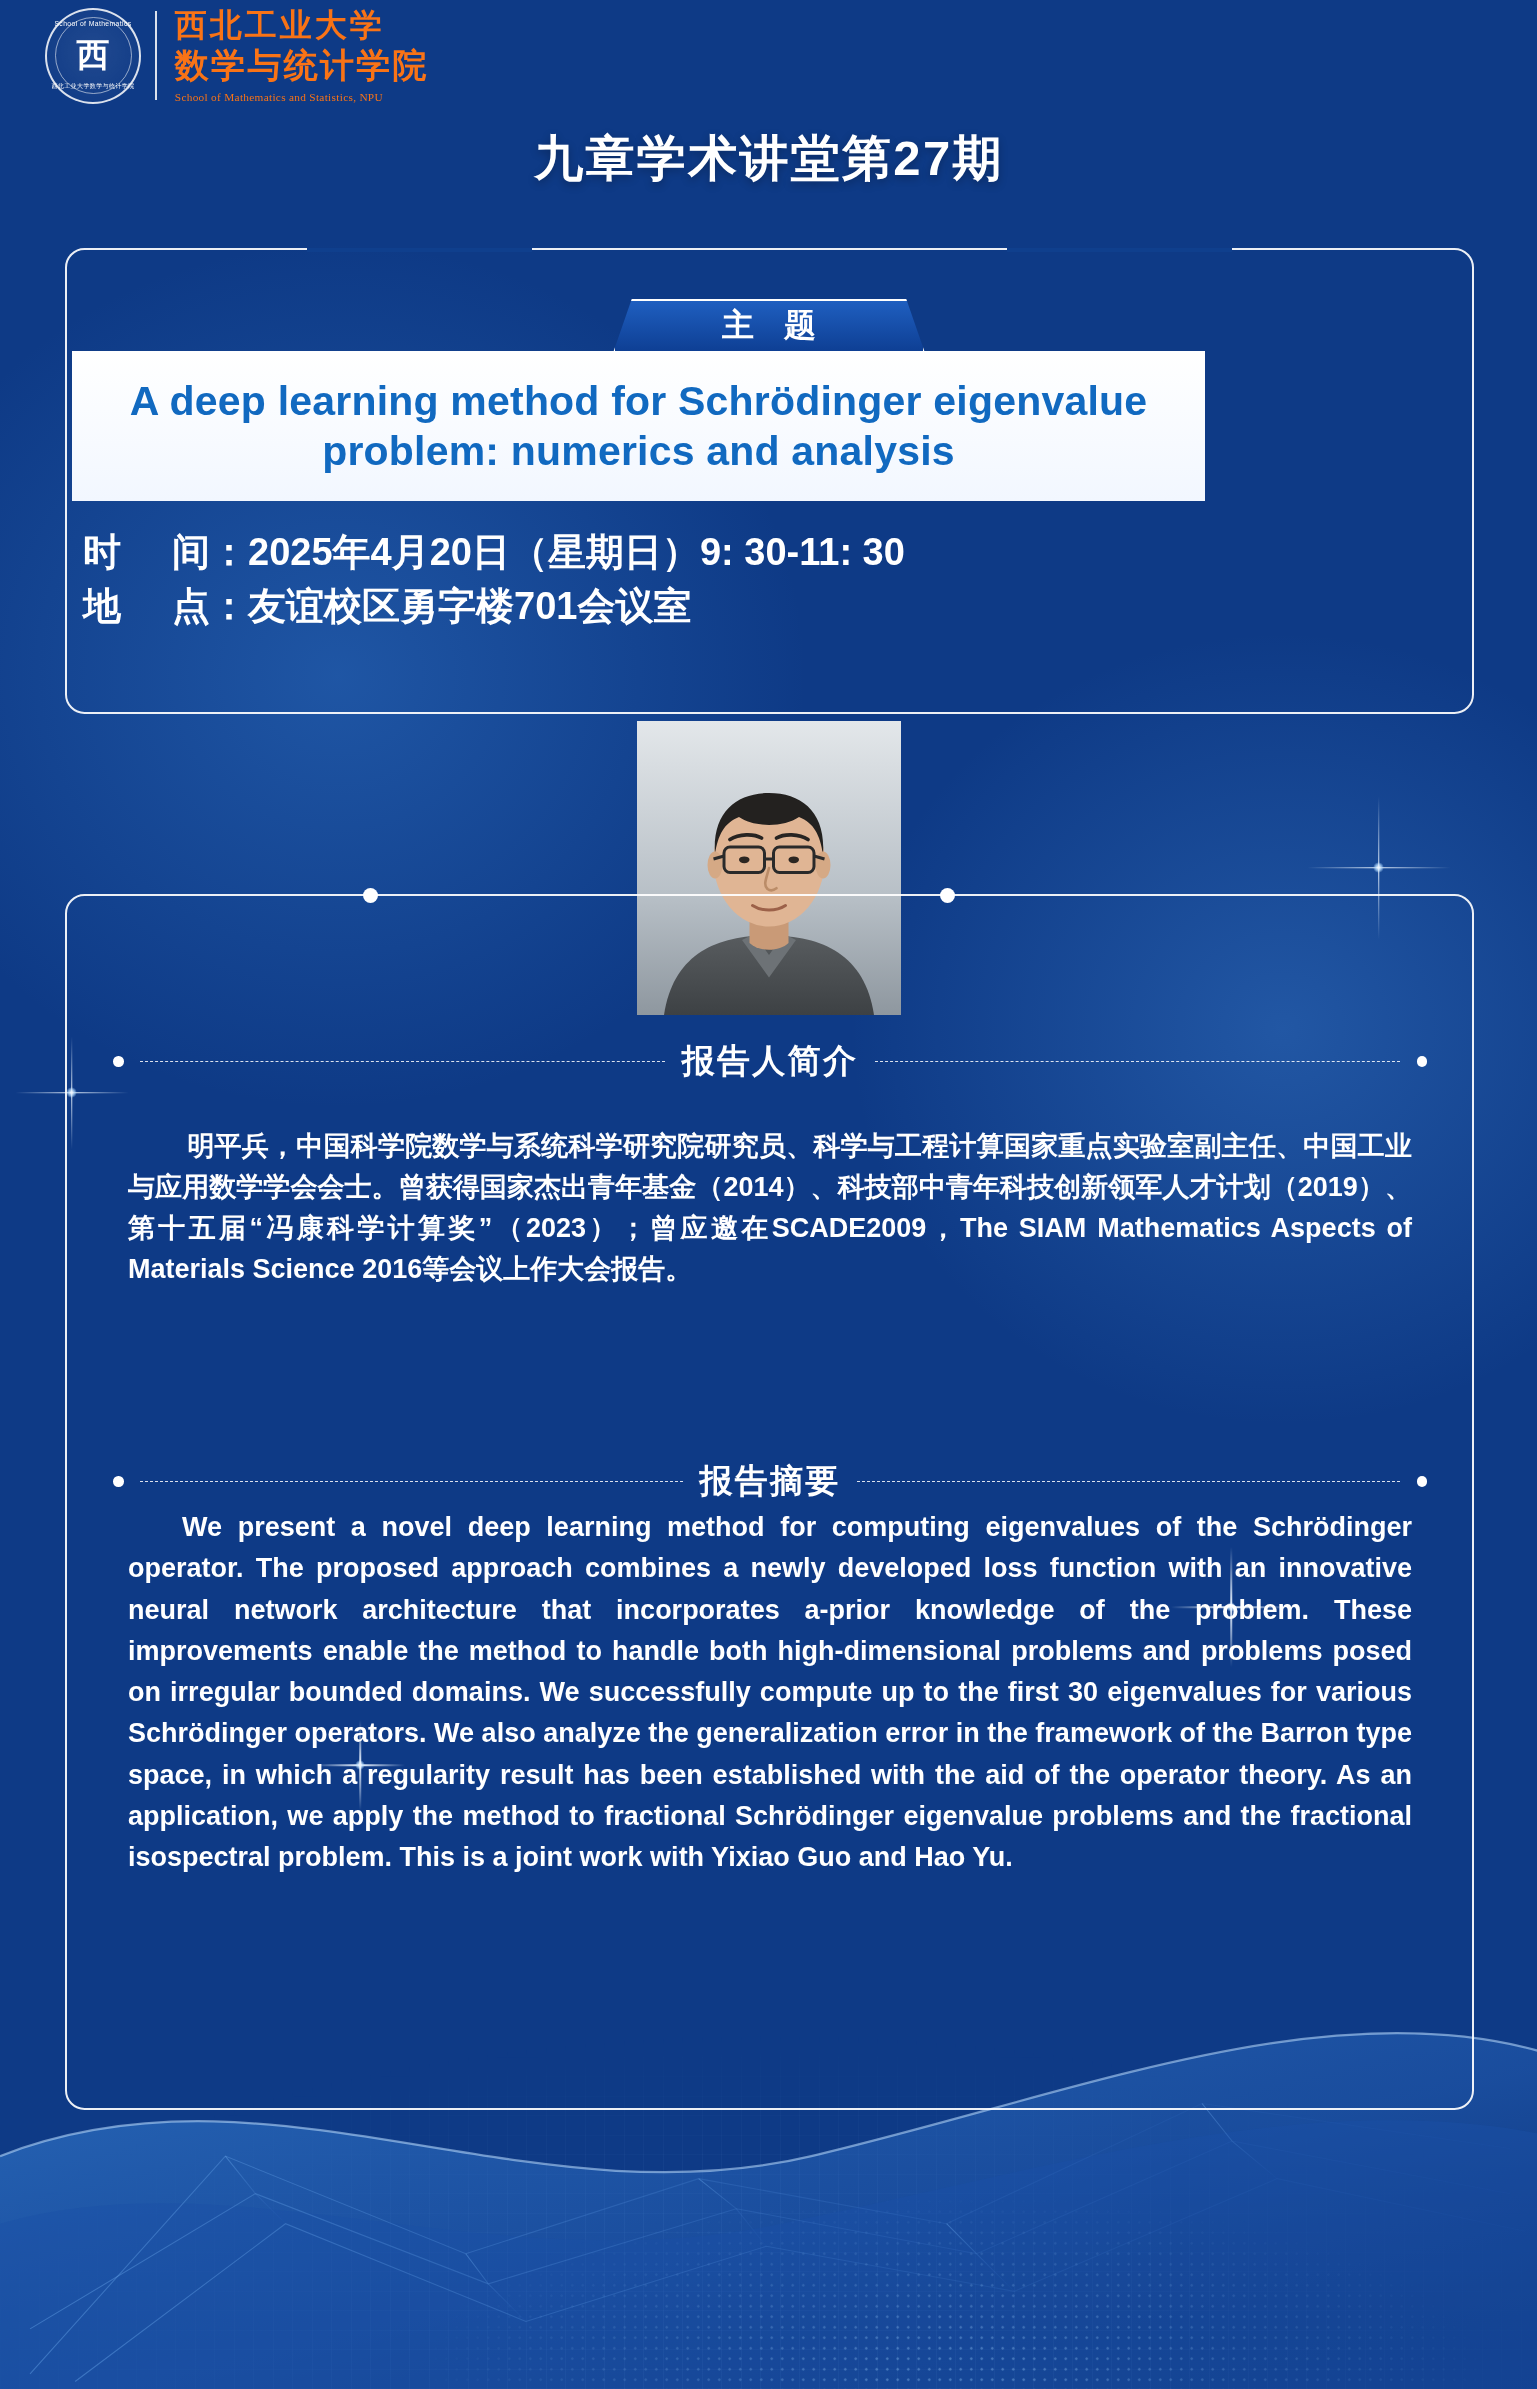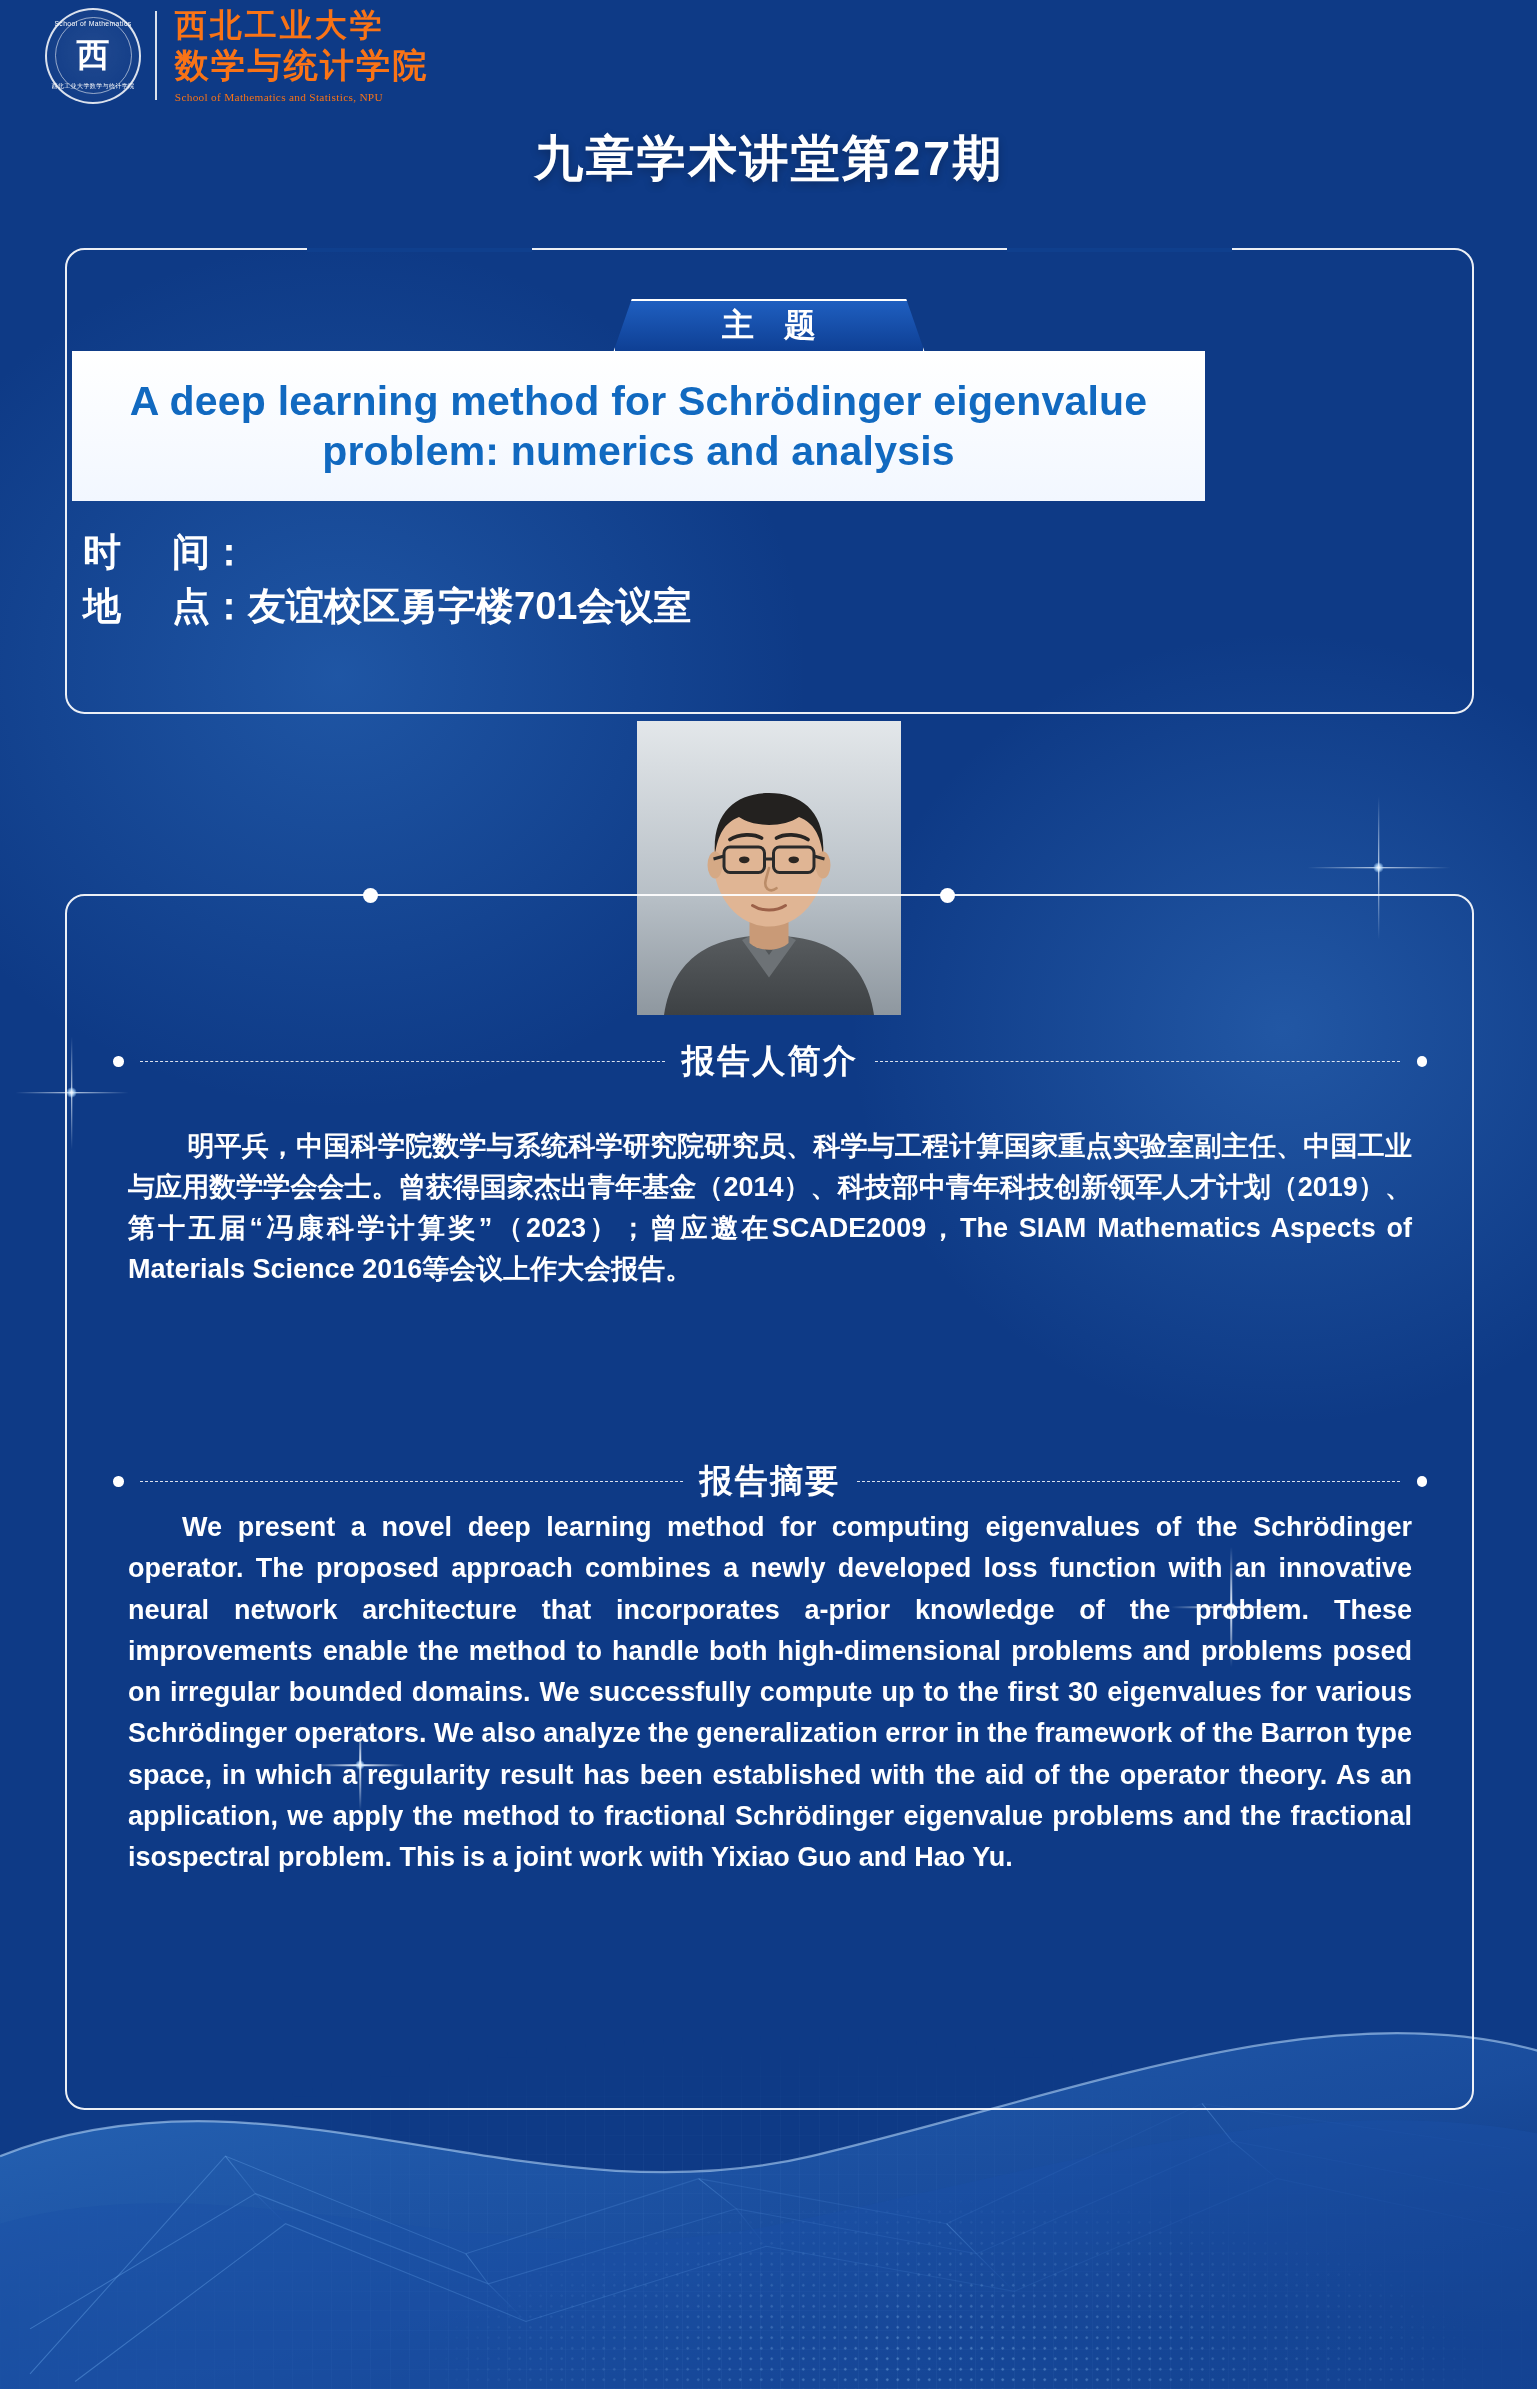--- a/index.html
+++ b/index.html
@@ -305,20 +305,21 @@
   <div class="title-band">
     <div class="t">A deep learning method for Schrödinger eigenvalue problem: numerics and analysis</div>
   </div>
 
   <div class="info">
     <div class="row">
       <span class="lbl">
         <span>时</span>
         <span>间：</span>
       </span>
+      <span class="nowrap">2025年4月20日（星期日）9: 30-11: 30</span>
     </div>
     <div class="row">
       <span class="lbl">
         <span>地</span>
         <span>点：</span>
       </span>
       <span class="nowrap">友谊校区勇字楼701会议室</span>
     </div>
   </div>
 

